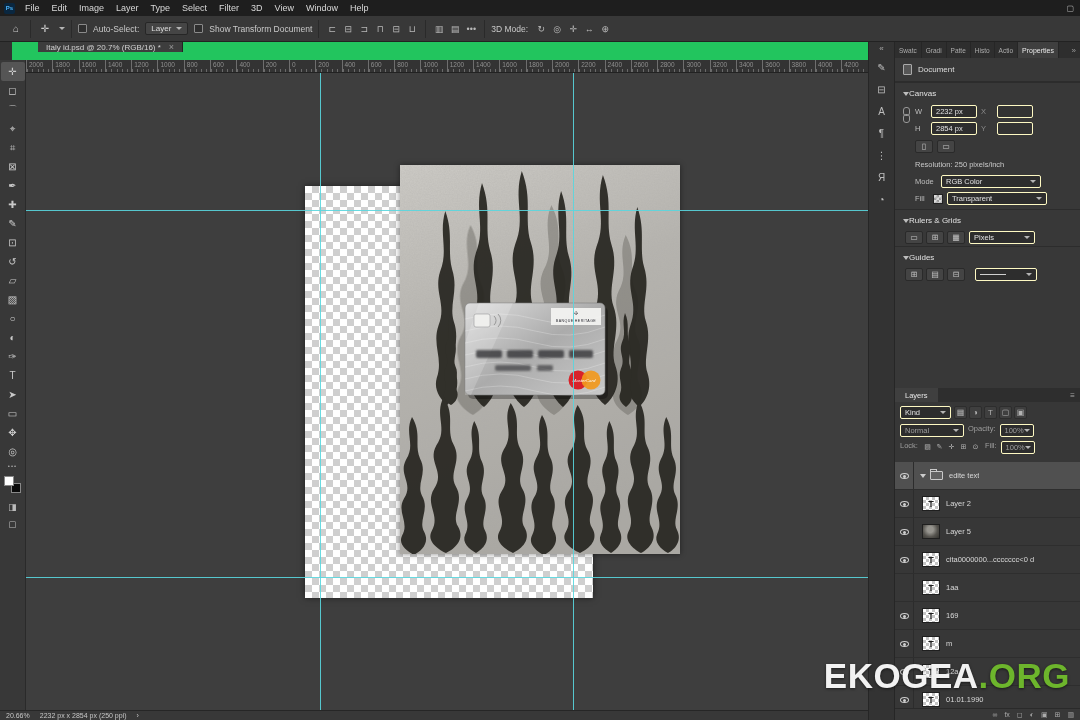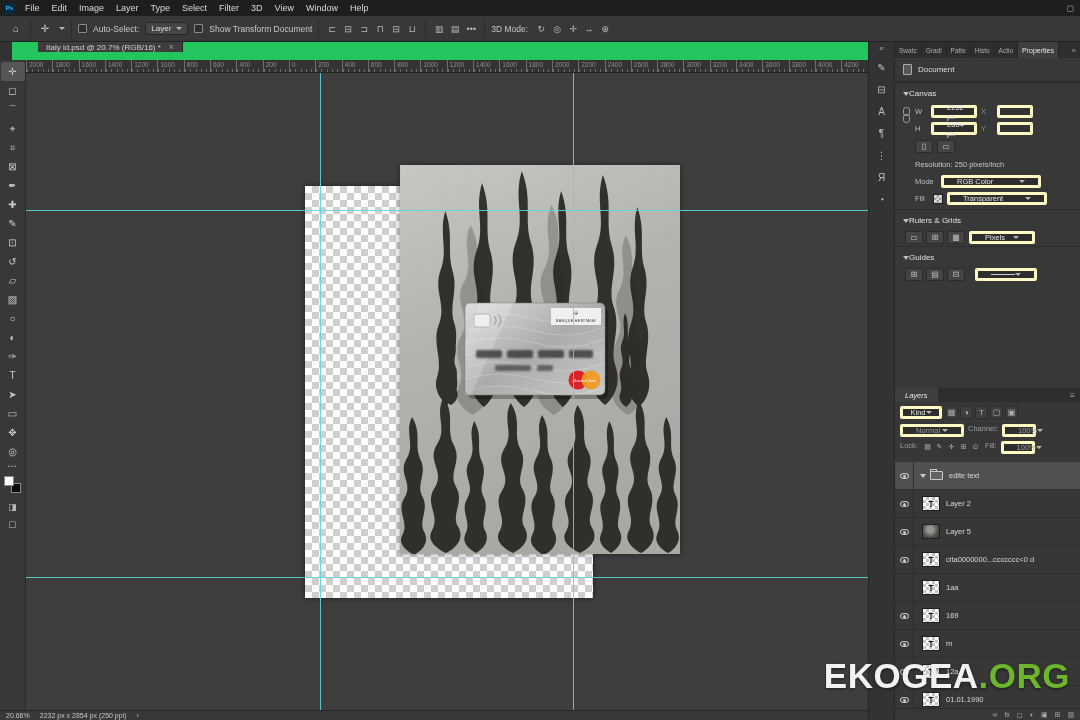--- a/index.html
+++ b/index.html
@@ -87,40 +87,40 @@
   .doc-icon { width:9px; height:11px; border:1px solid #aaa; background:#565656; border-radius:1px; }
   .sec-h { display:flex; align-items:center; padding:6px 8px 4px; font-size:8px; color:#e2e2e2; border-top:1px solid #2c2c2c; }
   .caret { width:0; height:0; border-left:3px solid transparent; border-right:3px solid transparent; border-top:4px solid #bdbdbd; }
   .canvas-fields { position:relative; padding:1px 0 2px; }
   .chain { position:absolute; left:8px; top:5px; width:7px; height:16px; }
   .chain::before,.chain::after { content:""; position:absolute; left:0; width:5px; height:7px; border:1px solid #999; border-radius:3px; }
   .chain::before { top:0; } .chain::after { top:7px; }
   .frow { display:flex; align-items:center; gap:4px; padding:2px 8px 2px 20px; }
   .flabel { font-size:7.5px; color:#bdbdbd; width:12px; flex:0 0 auto; }
   .flabel.dim { color:#8a8a8a; }
-  .fld { height:13px; background:#2d2d2d; border:3px solid #fef9c3; border-radius:2px; font-size:7.5px; color:#e0e0e0;
-    display:flex; align-items:center; padding:0 13px; width:46px; }
+  .fld { height:13px; background:#2d2d2d; border:1px solid #fef9c3; border-radius:2px; font-size:7.5px; color:#e0e0e0;
+    display:flex; align-items:center; padding:0 4px; width:46px; }
   .fld.dis { color:#777; background:#333; width:36px; }
   .fld.dd { justify-content:space-between; width:100px; }
   .orow { display:flex; gap:4px; padding:3px 8px 3px 20px; }
   .obtn { width:18px; height:13px; background:#444; border:1px solid #2a2a2a; border-radius:2px;
     display:flex; align-items:center; justify-content:center; font-size:8px; color:#c5c5c5; }
   .res-row { padding:4px 8px 4px 20px; color:#c9c9c9; }
   .checker-chip { width:10px; height:10px; background-image:linear-gradient(45deg,#999 25%,transparent 25%,transparent 75%,#999 75%),
     linear-gradient(45deg,#999 25%,transparent 25%,transparent 75%,#999 75%); background-color:#ddd;
     background-size:5px 5px; background-position:0 0,2.5px 2.5px; border:1px solid #222; flex:0 0 auto; }
   .gline { width:26px; height:1px; background:#cfcfcf; }
 
   
   .layers { position:absolute; top:346px; left:0; right:0; bottom:0; background:#373737; font-size:7.5px; }
   .lay-tabrow { height:14px; background:#2e2e2e; display:flex; align-items:stretch; }
-  .lay-tab { background:#3f3f3f; padding:0 10px; display:flex; align-items:center; color:#e5e5e5; font-size:7.5px;font-style:italic; }
+  .lay-tab { background:#3f3f3f; padding:0 10px; display:flex; align-items:center; color:#e5e5e5; font-size:7.5px; }
   .lay-menu { margin-left:auto; padding:0 5px; display:flex; align-items:center; color:#a5a5a5; font-size:8px; }
   .filter-row { display:flex; align-items:center; gap:3px; padding:4px 5px 3px; }
-  .fld.kind { width:42px;justify-content:center; }
+  .fld.kind { width:51px; }
   .mini-ic { width:13px; height:13px; display:flex; align-items:center; justify-content:center;
     font-size:8px; color:#b2b2b2; background:#3f3f3f; border:1px solid #2d2d2d; border-radius:2px; }
   .blend-row,.lock-row { display:flex; align-items:flex-start; gap:4px; padding:2px 5px; color:#9e9e9e; }
   .fld.half { width:64px; color:#9e9e9e; }
   .fld.pct { width:34px; color:#9e9e9e; }
   #lock-icons .mini-ic { width:11px; height:11px; font-size:7px; background:none; border:none; }
   .layer-list { position:absolute; top:74px; left:0; right:0; bottom:12px; overflow:hidden; }
   .lrow { display:flex; align-items:center; height:28px; border-bottom:1px solid #2e2e2e; }
   .lrow.sel { background:#505050; }
   .lrow.child .thumb,.lrow.child .gcaret { margin-left:8px; }
@@ -508,21 +508,21 @@
             <span class="mini-ic">T</span>
             <span class="mini-ic">▢</span>
             <span class="mini-ic">▣</span>
           </span>
       </div>
       <div class="blend-row">
         <span class="fld dd half">
           <span>Normal</span>
           <span class="dcaret"></span>
         </span>
-        <span>Channel:</span>
+        <span>Opacity:</span>
         <span class="fld dd pct">
           <span>100%</span>
           <span class="dcaret"></span>
         </span>
       </div>
       <div class="lock-row">
         <span>Lock:</span>
         <span id="lock-icons" style="display:flex;gap:1px">
             <span class="mini-ic">▨</span>
             <span class="mini-ic">✎</span>

